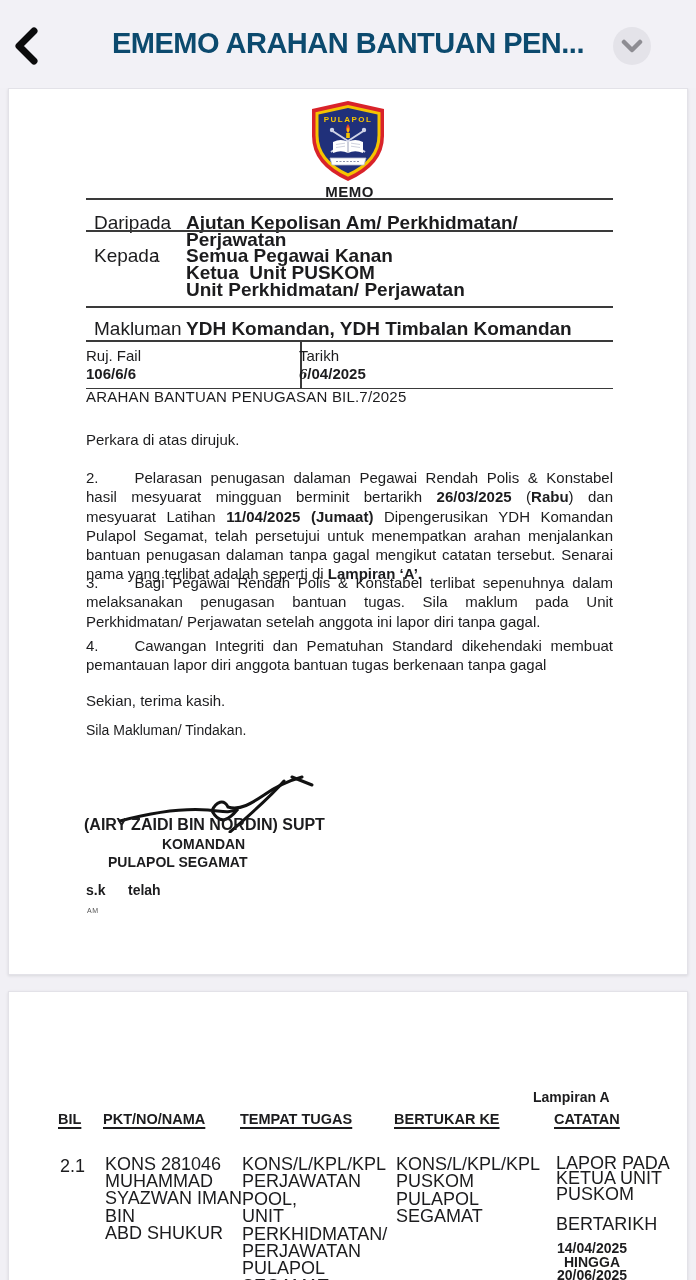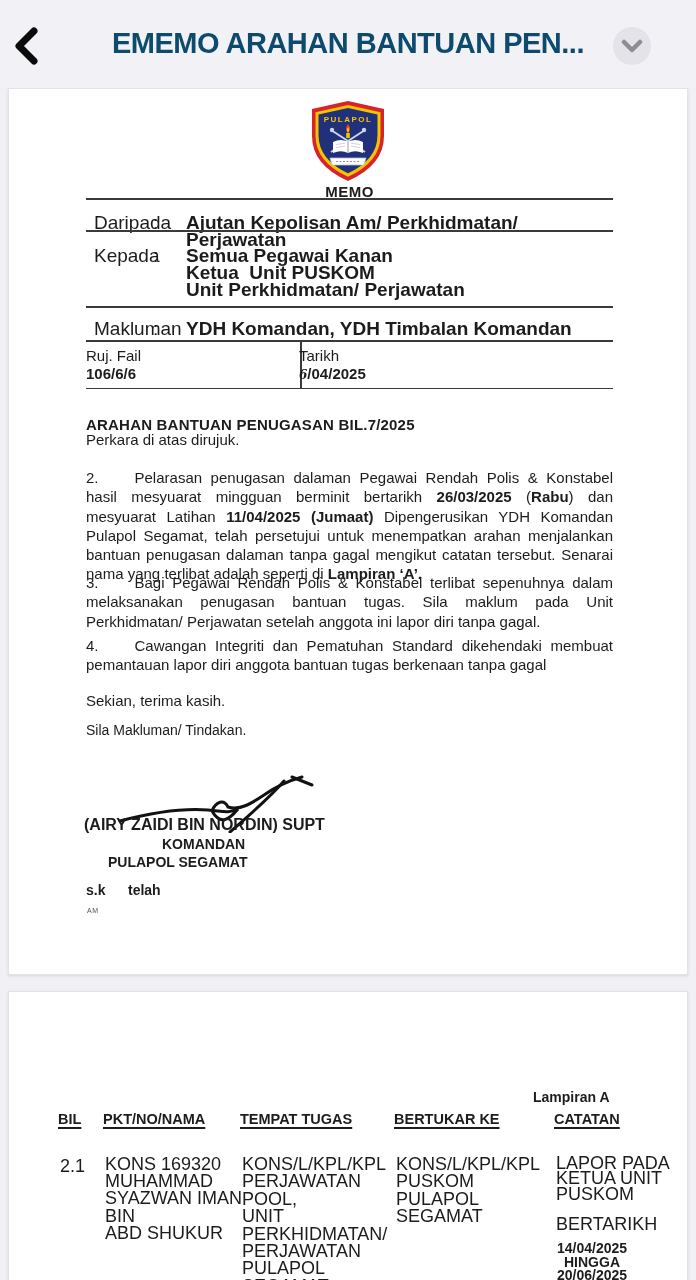--- a/index.html
+++ b/index.html
@@ -48,21 +48,21 @@
   .field-value { font-weight:700; flex:1; }
 
   .refbox { top:251px; left:0; width:527px; height:49px; border-bottom:1.5px solid #3a3a3a; }
   .refbox .vdiv { position:absolute; left:214px; top:0; bottom:0; width:1.5px; background:#3a3a3a; }
   .refcell { position:absolute; top:7px; text-align:left; font-size:15px; line-height:18px; }
   .refcell.left { left:0; width:214px; }
   .refcell.right { left:213px; width:313px; }
   .refcell .val { font-weight:700; }
   .date-small { font-family:"DejaVu Serif", serif; font-style:italic; font-size:12px; }
 
-  .subject { top:327px; font-size:15px; font-weight:700; letter-spacing:.2px; }
+  .subject { top:299px; font-size:15px; font-weight:400; letter-spacing:.2px; }
   .para { left:0; width:527px; font-size:15px; line-height:19.3px; text-align:justify; }
   .para.simple { text-align:left; }
 
   .sig-script { top:686px; left:30px; }
   .sig-name { top:727px; left:-2px; font-size:16px; font-weight:700; }
   .sig-rank { top:747px; left:43px; font-size:14px; font-weight:700;padding-left:33px; }
   .sig-org  { top:765px; left:22px; font-size:14px; font-weight:700; }
   .sk-row { top:793px; left:0; font-size:14px; font-weight:700; }
   .sk-row .sk-val { position:absolute; left:42px; top:0; }
   .initials { top:818px; left:1px; font-size:7px; color:#555; letter-spacing:.5px; }
@@ -207,21 +207,21 @@
     <div class="abs lampiran-label">Lampiran A</div>
 
     <div class="col-head" style="left:49px;">BIL</div>
     <div class="col-head" style="left:94px;">PKT/NO/NAMA</div>
     <div class="col-head" style="left:231px;">TEMPAT TUGAS</div>
     <div class="col-head" style="left:385px;">BERTUKAR KE</div>
     <div class="col-head" style="left:545px;">CATATAN</div>
 
     <div>
       <div class="cell cell-bil">2.1</div>
-      <div class="cell cell-nama pre">KONS 169320
+      <div class="cell cell-nama pre">KONS 281046
 MUHAMMAD
 SYAZWAN IMAN BIN
 ABD SHUKUR</div>
       <div class="cell cell-tempat pre">KONS/L/KPL/KPL
 PERJAWATAN POOL,
 UNIT PERKHIDMATAN/
 PERJAWATAN
 PULAPOL SEGAMAT</div>
       <div class="cell cell-bertukar pre">KONS/L/KPL/KPL
 PUSKOM

